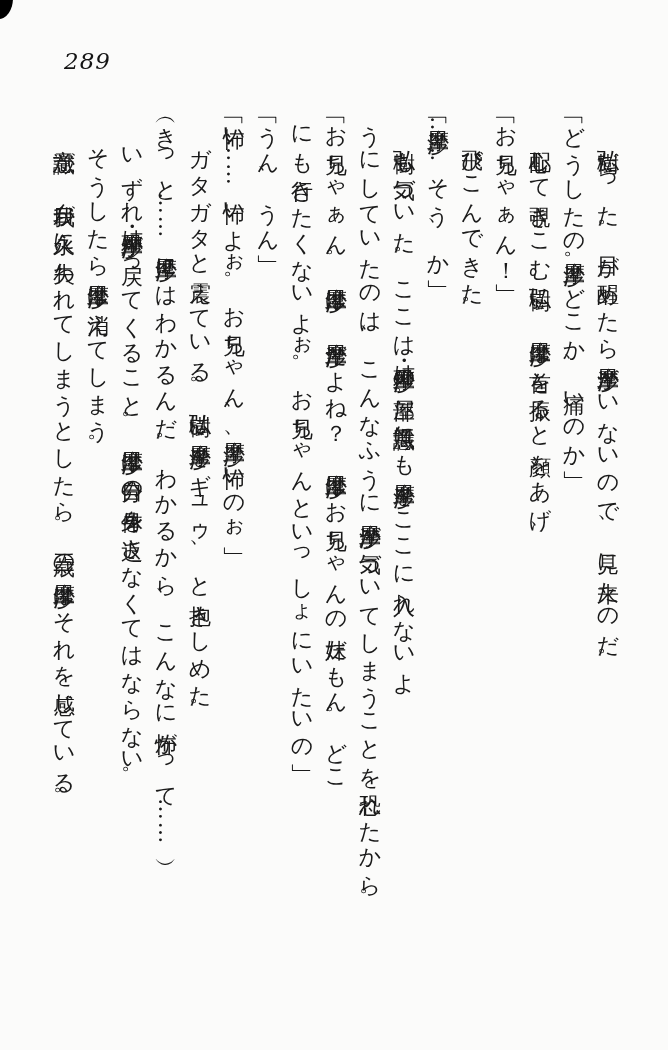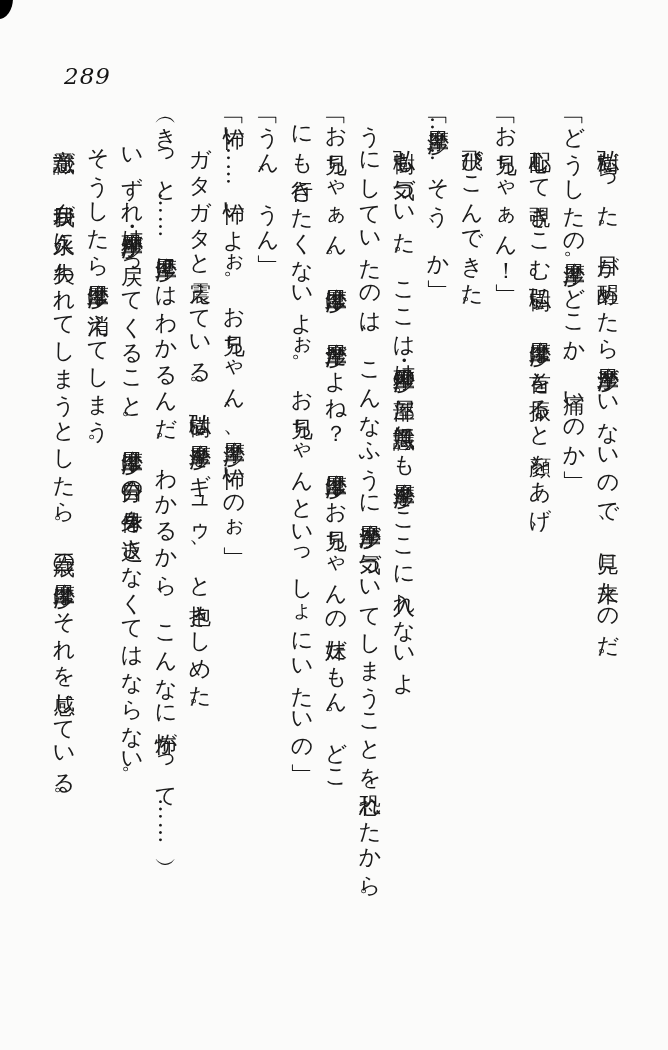--- a/index.html
+++ b/index.html
@@ -28,21 +28,20 @@
     border-radius: 0 0 80% 0;
   }
   .page-number {
     position: absolute;
     top: 48px;
     left: 64px;
     font-size: 23px;
     font-style: italic;
     letter-spacing: 1px;
     color: #141414;
-    margin-top: 15px;
   }
   .text-block {
     position: absolute;
     top: 110px;
     right: 43px;
     height: 915px;
     writing-mode: vertical-rl;
     text-orientation: mixed;
     font-size: 22px;
     letter-spacing: 1.5px;

